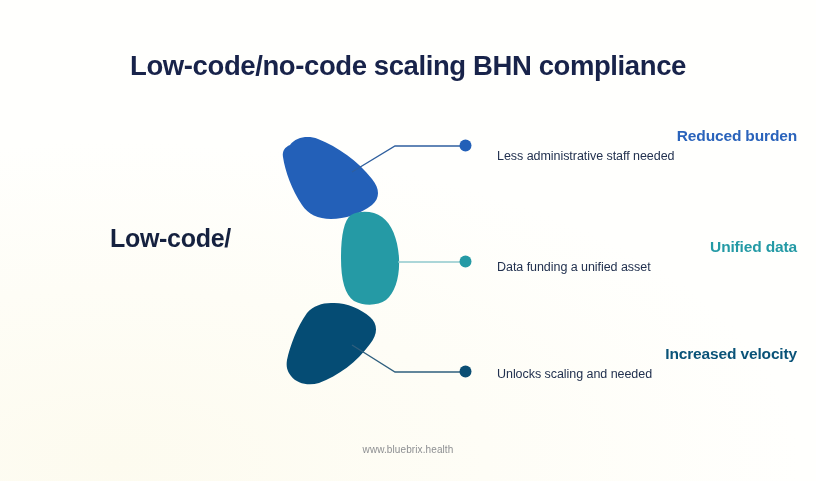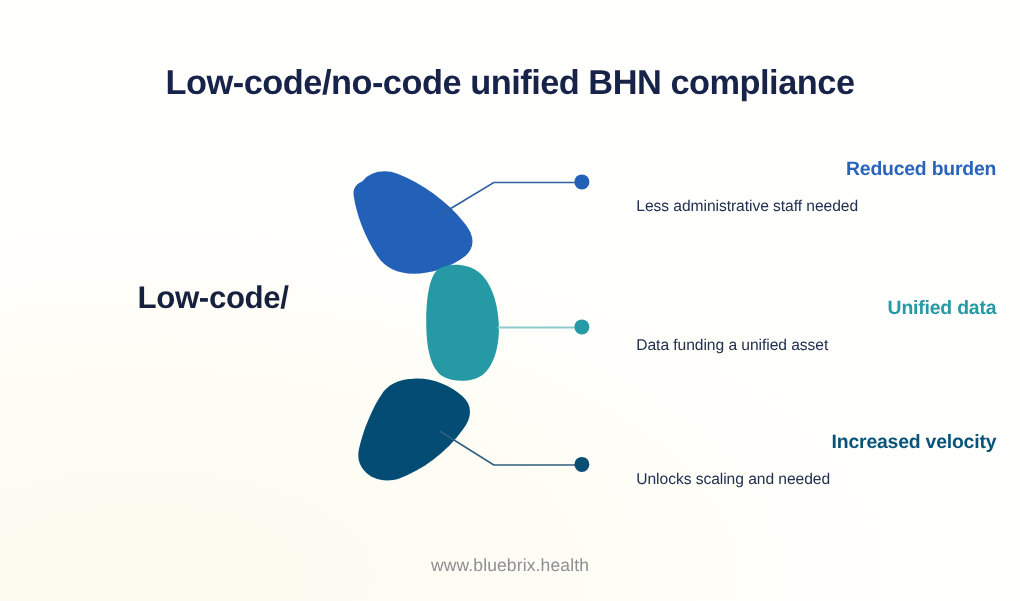--- a/index.html
+++ b/index.html
@@ -73,47 +73,47 @@
     line-height: 19px;
     margin: 0 0 3px 0;
     text-align: right;
   }
   .callout .sub {
     font-size: 12.5px;
     font-weight: normal;
     letter-spacing: -0.05px;
     line-height: 16px;
     color: #22314f;
-    margin: 12px;
+    margin: 0;
   }
   #callout-0 { top: 126px; }
   #callout-1 { top: 237px; }
   #callout-2 { top: 344px; }
   #callout-0 .head { color: #2a63bb; }
   #callout-1 .head { color: #249aa5; }
   #callout-2 .head { color: #0a5378; }
 
   
   .footer {
     position: absolute;
     left: 0;
     top: 444px;
     width: 816px;
     text-align: center;
-    font-size: 14px;
+    font-size: 10px;
     color: #8d8f92;
     letter-spacing: 0.1px;
   }
 </style>
 </head>
 <body>
 
 <div class="slide">
 
-  <div class="title">Low-code/no-code unified BHN compliance</div>
+  <div class="title">Low-code/no-code scaling BHN compliance</div>
 
   <div class="center-label">
     <span>Low-code/</span>
   </div>
 
   <svg class="diagram" viewBox="0 0 816 481">
 
     <path fill="#2360b8" d="M 290 145
              C 296 137, 308 135, 318 139
              C 338 147, 358 161, 372 179

